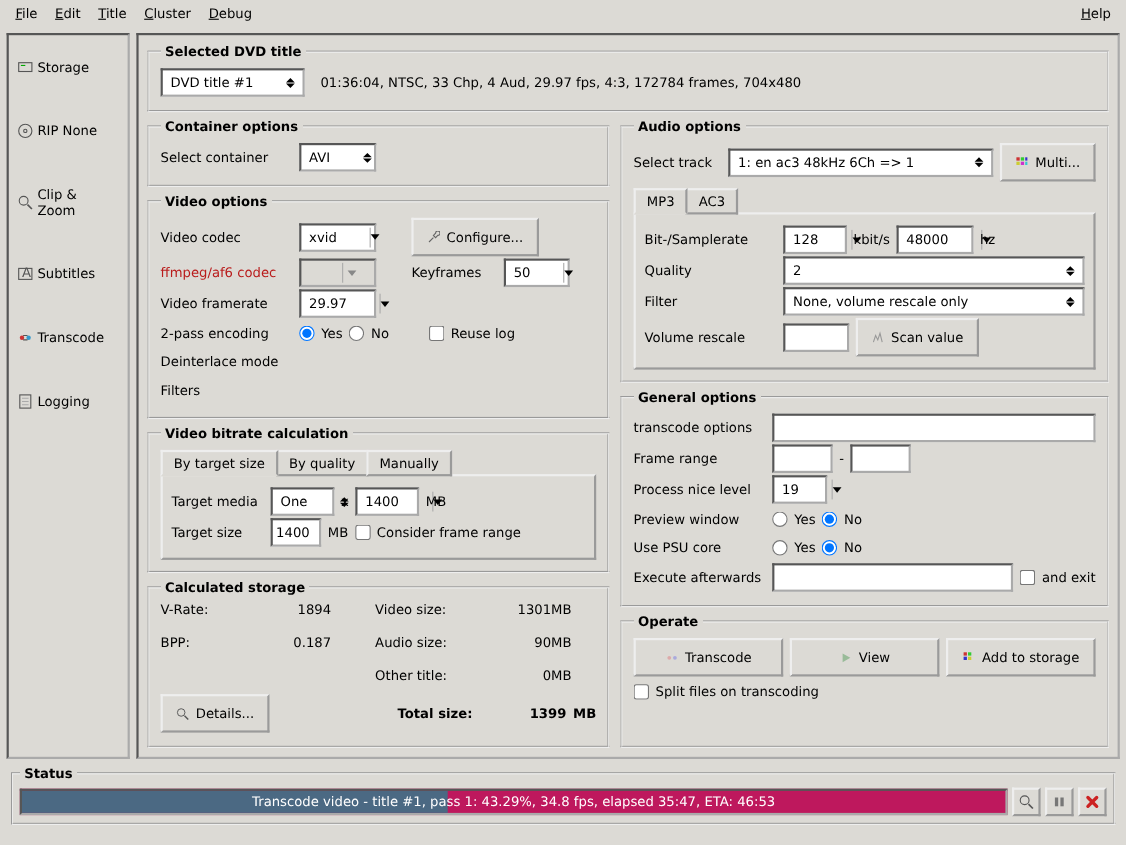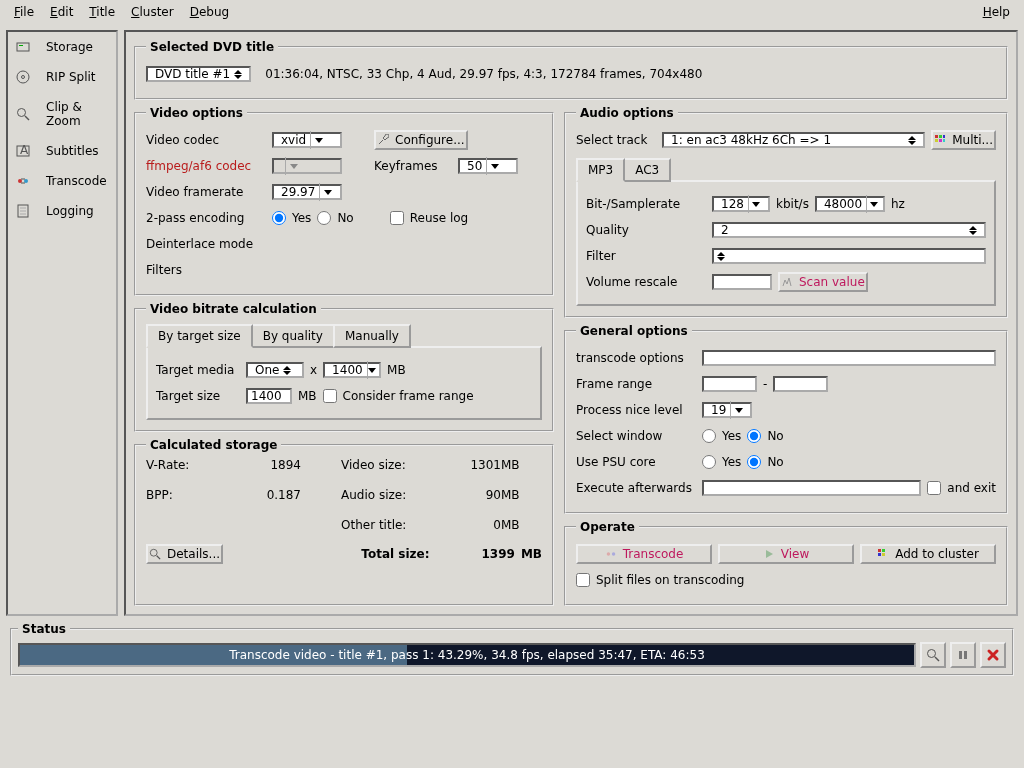--- a/index.html
+++ b/index.html
@@ -6,63 +6,63 @@
 body { background: #dcdad5; color: #000; width: 1024px; height: 768px; overflow: hidden; }
 
 .menubar { display: flex; padding: 2px 6px; background: #dcdad5; }
 .menubar .item { padding: 3px 8px; cursor: default; }
 .menubar .item u { text-decoration: underline; }
 .menubar .spacer { flex: 1; }
 
 .main { display: flex; padding: 6px 6px 0 6px; gap: 6px; }
 
 .sidebar { width: 112px; border: 2px inset #aaa; background: #dcdad5; }
-.side-item { display: flex; align-items: center; gap: 16px; padding: 8px 8px; cursor: default; }
+.side-item { display: flex; align-items: center; gap: 4px; padding: 22px 8px; cursor: default; }
 .side-item svg, .side-icon { width: 14px; height: 14px; flex: none; }
 
 .content { flex: 1; border: 2px inset #aaa; background: #dcdad5; padding: 8px; display: flex; flex-direction: column; gap: 6px; }
 .cols { display: flex; gap: 10px; }
 .col { display: flex; flex-direction: column; gap: 6px; }
 .col.left { width: 420px; }
 .col.right { flex: 1; }
 
 fieldset { border: 2px groove #eee; padding: 6px 10px 10px 10px; }
 fieldset legend { padding: 0 4px; font-weight: bold; }
 
 .row { display: flex; align-items: center; gap: 6px; min-height: 24px; margin: 2px 0; }
 .row label.lab { display: inline-block; }
 .col.left .row label.lab { width: 120px; }
 .col.right .row label.lab { width: 120px; }
 label.disabled { color: #b91c1c; }
 
 select, input[type=text], .input, .combo, .spinner {
-  background: #fff; border: 2px inset #aaa; height: 16px; padding: 0 3px;
+  background: #fff; border: 2px inset #aaa; height: 26px; padding: 0 3px; gap: 26px;
 }
 .combo { display: inline-flex; align-items: center; background: #fff; border: 2px inset #aaa; }
 .combo .txt { padding: 0 4px; }
 .combo .btn { width: 16px; height: 18px; border-left: 1px solid #aaa; display: flex; align-items: center; justify-content: center; }
 
 button, .btn-raised {
-  background: #dcdad5; border: 2px outset #eee; padding: 3px 1px; cursor: default;
-  display: inline-flex; align-items: center; gap: 6px; height: 20px;
+  background: #dcdad5; border: 2px outset #eee; padding: 3px 12px; cursor: default;
+  display: inline-flex; align-items: center; gap: 6px; height: 35px;
 }
-button[disabled], .btn-raised.disabled { color: #be185d; }
+button[disabled], .btn-raised.disabled { color: #000000; }
 .tabs { display: flex; }
 .tab { border: 2px outset #eee; padding: 3px 10px; background: #dcdad5; margin-right: -2px; position: relative; top: 2px; }
 .tab.active { border-bottom: 2px solid #dcdad5; z-index: 1; }
 .tab-body { border: 2px outset #eee; padding: 8px; }
 
 input[type=radio], input[type=checkbox] { width: 14px; height: 14px; vertical-align: middle; }
 
 .calc-grid { display: grid; grid-template-columns: 95px 60px 40px 90px 70px 30px; row-gap: 16px; align-items: center; }
 .calc-grid .r { text-align: right; }
 
 .status-wrap { padding: 6px 10px 0 10px; }
 .statusbar { display: flex; align-items: center; gap: 4px; }
-.progress { flex: 1; height: 24px; position: relative; border: 2px inset #aaa; background: #0f172a; text-align: center; }
+.progress { flex: 1; height: 24px; position: relative; border: 2px inset #aaa; background: #be185d; text-align: center; }
 .progress .fill { position: absolute; left:0; top:0; bottom:0; background: #4b6983; }
 .progress .label { position: absolute; inset: 0; display: flex; align-items: center; justify-content: center; color: #fff; z-index: 2; }
 .sq-btn { width: 26px; height: 26px; border: 2px outset #eee; display: flex; align-items: center; justify-content: center; background: #dcdad5; }
 
 .arrow-down { width:0;height:0;border-left:4px solid transparent;border-right:4px solid transparent;border-top:5px solid #000; }
 .updn { width: 12px; display: inline-flex; flex-direction: column; gap:1px; }
 .updn .up{width:0;height:0;border-left:4px solid transparent;border-right:4px solid transparent;border-bottom:4px solid #000;}
 .updn .dn{width:0;height:0;border-left:4px solid transparent;border-right:4px solid transparent;border-top:4px solid #000;}
 
 svg { display: block; }
@@ -88,21 +88,21 @@
           <rect x="1" y="3" width="12" height="8" fill="none" stroke="#555"></rect>
           <rect x="3" y="5" width="4" height="1" fill="#0a0"></rect>
         </svg>
       <span>Storage</span>
     </div>
     <div class="side-item">
       <svg viewBox="0 0 14 14">
           <circle cx="7" cy="7" r="6" fill="none" stroke="#555"></circle>
           <circle cx="7" cy="7" r="1.5" fill="none" stroke="#555"></circle>
         </svg>
-      <span>RIP Split</span>
+      <span>RIP None</span>
     </div>
     <div class="side-item">
       <svg viewBox="0 0 14 14">
           <circle cx="5.5" cy="5.5" r="4" fill="none" stroke="#555"></circle>
           <line x1="9" y1="9" x2="13" y2="13" stroke="#555" stroke-width="1.5"></line>
         </svg>
       <span>Clip &amp; Zoom</span>
     </div>
     <div class="side-item">
       <svg viewBox="0 0 14 14">
@@ -143,20 +143,33 @@
             </span>
         </div>
         <span style="margin-left:8px">01:36:04, NTSC, 33 Chp, 4 Aud, 29.97 fps, 4:3, 172784 frames, 704x480</span>
       </div>
     </fieldset>
 
     <div class="cols">
 
       <div class="col left">
 
+        <fieldset>
+          <legend>Container options</legend>
+          <div class="row">
+            <label class="lab">Select container</label>
+            <div class="combo" style="width:70px">
+              <span class="txt">AVI</span>
+              <span class="updn">
+                  <span class="up"></span>
+                  <span class="dn"></span>
+                </span>
+            </div>
+          </div>
+        </fieldset>
 
         <fieldset>
           <legend>Video options</legend>
 
           <div class="row">
             <label class="lab">Video codec</label>
             <div class="combo" style="width:70px">
               <span class="txt">xvid</span>
               <span class="btn">
                   <span class="arrow-down"></span>
@@ -351,20 +364,21 @@
                 <span class="txt" style="flex:1">2</span>
                 <span class="updn">
                     <span class="up"></span>
                     <span class="dn"></span>
                   </span>
               </div>
             </div>
             <div class="row">
               <label class="lab">Filter</label>
               <div class="combo" style="flex:1">
+                <span class="txt" style="flex:1">None, volume rescale only</span>
                 <span class="updn">
                     <span class="up"></span>
                     <span class="dn"></span>
                   </span>
               </div>
             </div>
             <div class="row">
               <label class="lab">Volume rescale</label>
               <input type="text" style="width: 60px;">
               <button disabled="">
@@ -392,21 +406,21 @@
           <div class="row">
             <label class="lab">Process nice level</label>
             <div class="combo" style="width:50px">
               <span class="txt">19</span>
               <span class="btn">
                   <span class="arrow-down"></span>
                 </span>
             </div>
           </div>
           <div class="row">
-            <label class="lab">Select window</label>
+            <label class="lab">Preview window</label>
             <input type="radio" style="">
               <span>Yes</span>
             <input type="radio" checked="" style="">
               <span>No</span>
           </div>
           <div class="row">
             <label class="lab">Use PSU core</label>
             <input type="radio" style="">
               <span>Yes</span>
             <input type="radio" checked="" style="">
@@ -436,21 +450,21 @@
                 </svg>
               <span>View</span>
             </button>
             <button style="flex:1;justify-content:center">
               <svg width="12" height="12" viewBox="0 0 12 12">
                   <rect x="1" y="1" width="3" height="3" fill="#c33"></rect>
                   <rect x="5" y="1" width="3" height="3" fill="#3c3"></rect>
                   <rect x="1" y="5" width="3" height="3" fill="#33c"></rect>
                   <rect x="5" y="5" width="3" height="3" fill="#cc3"></rect>
                 </svg>
-              <span>Add to cluster</span>
+              <span>Add to storage</span>
             </button>
           </div>
           <div class="row">
             <input type="checkbox" style="">
             <span>Split files on transcoding</span>
           </div>
         </fieldset>
 
       </div>
     </div>

